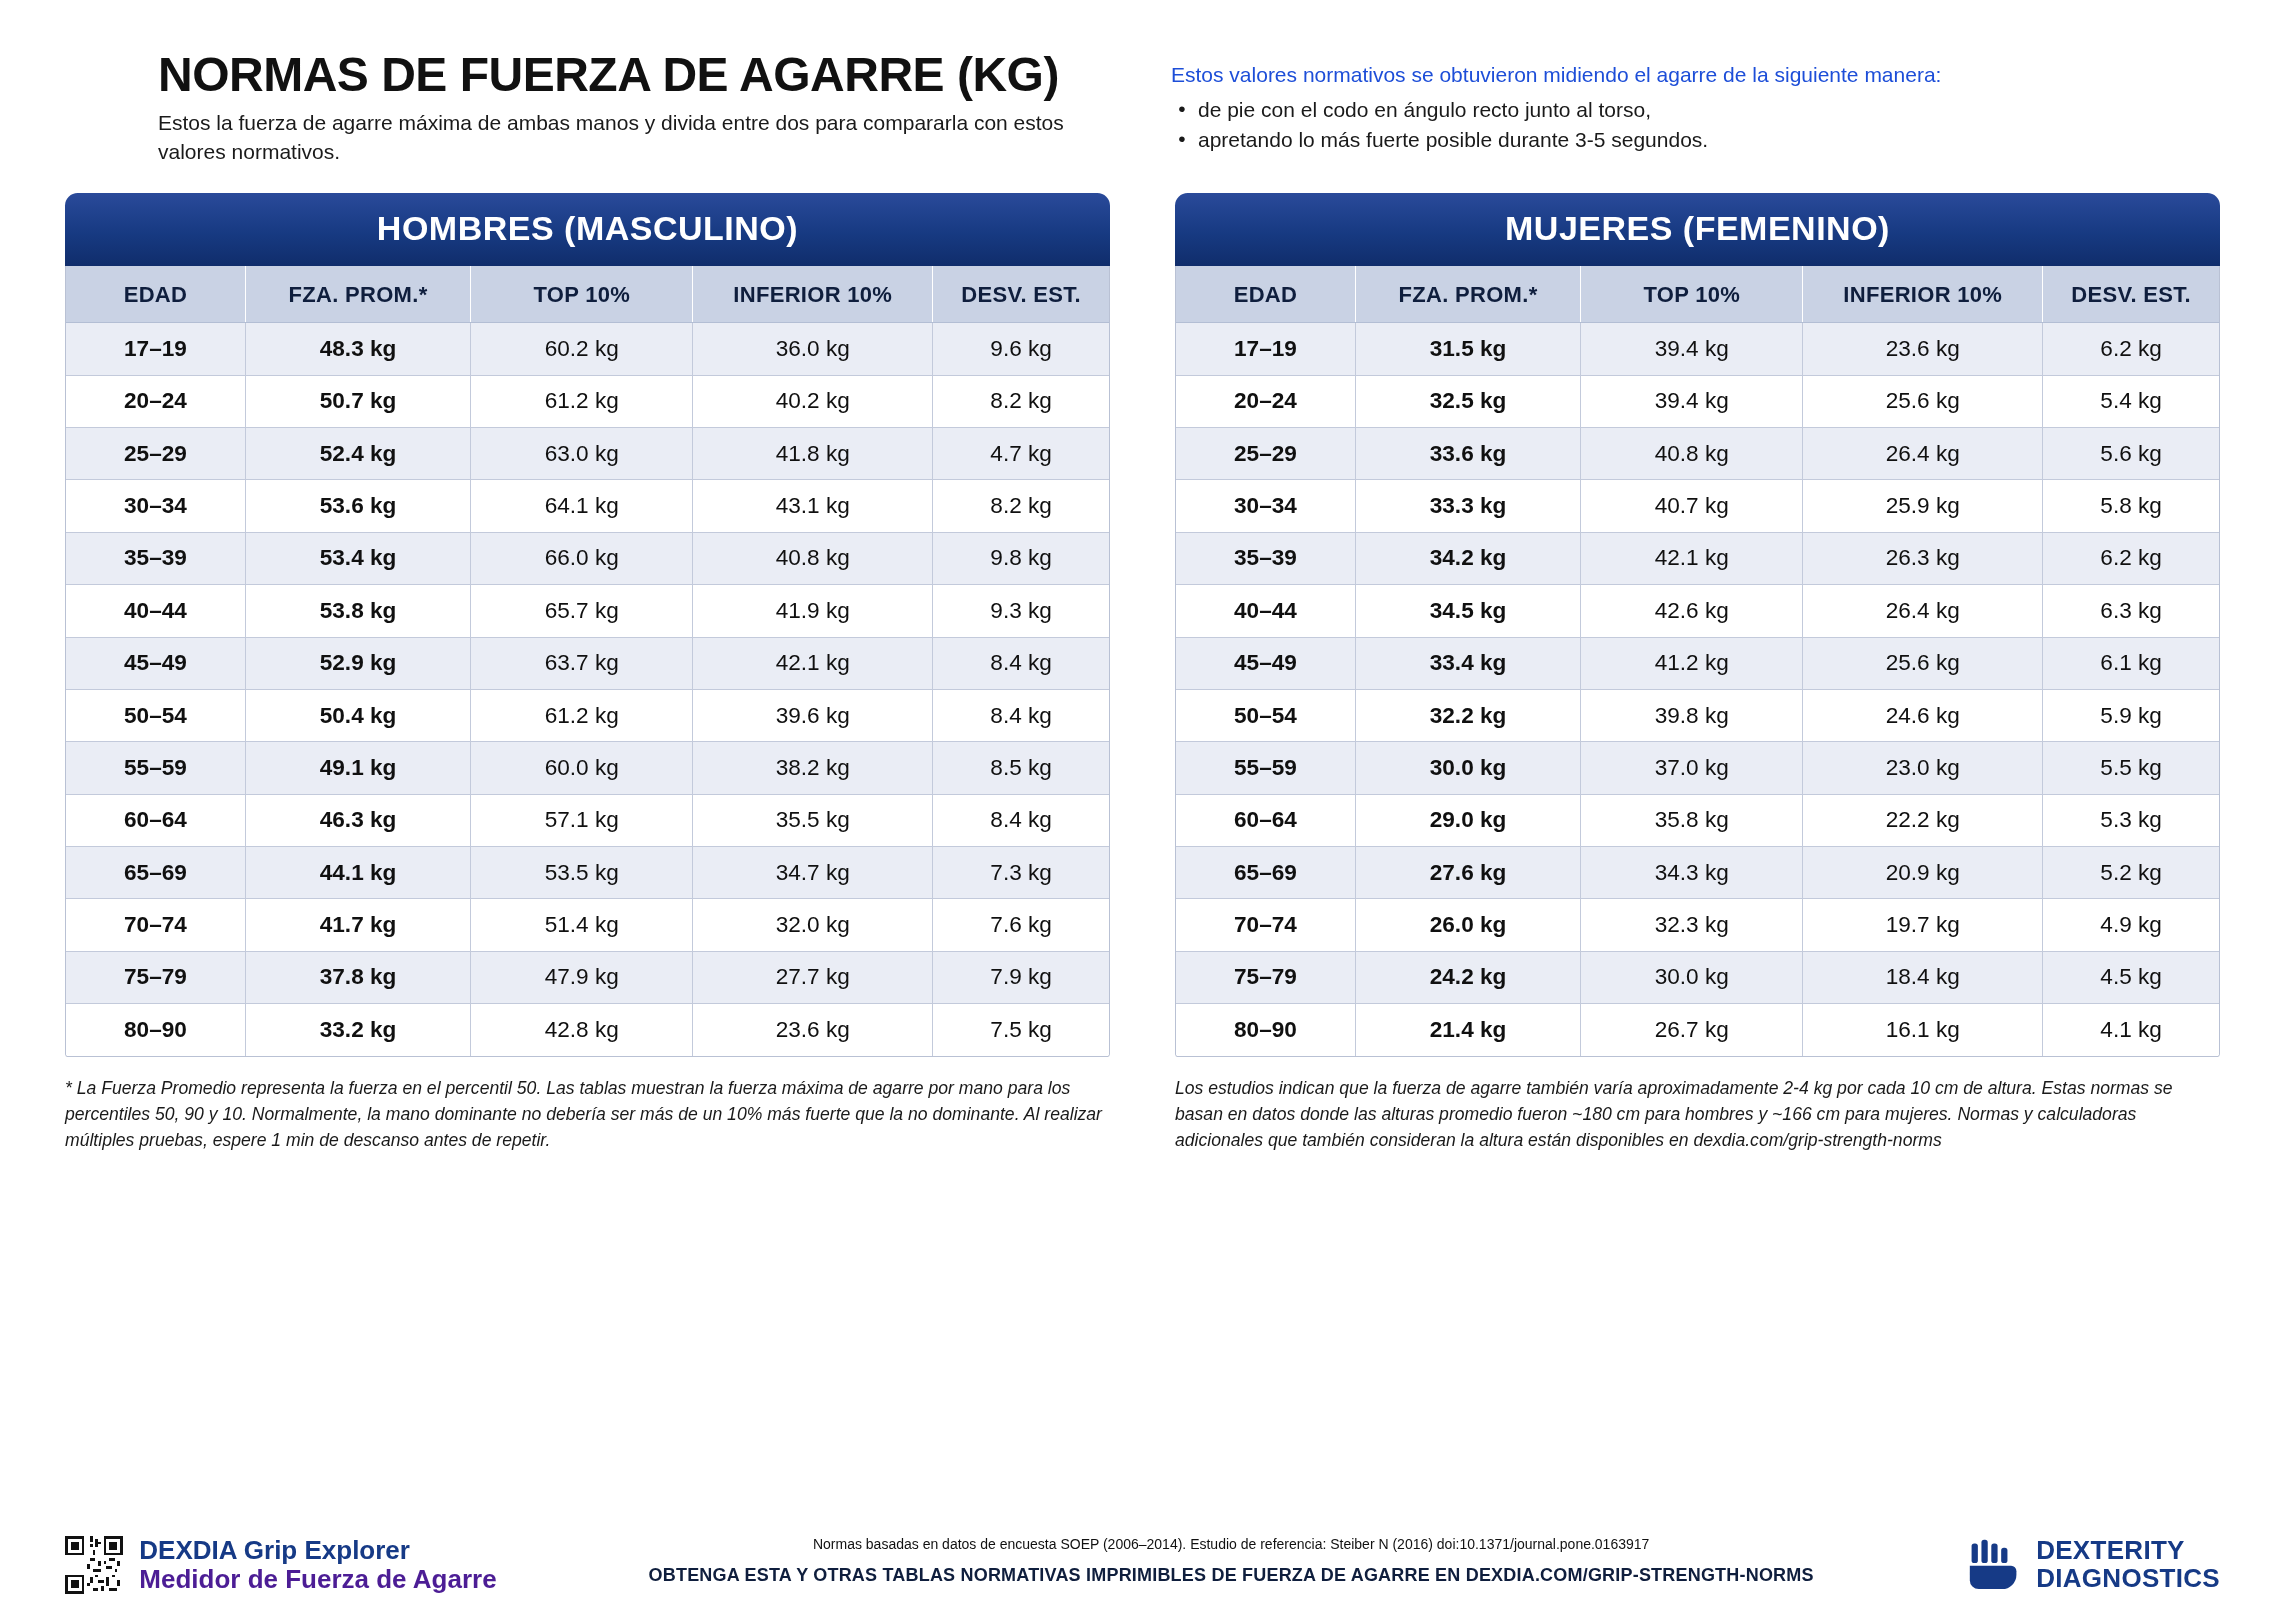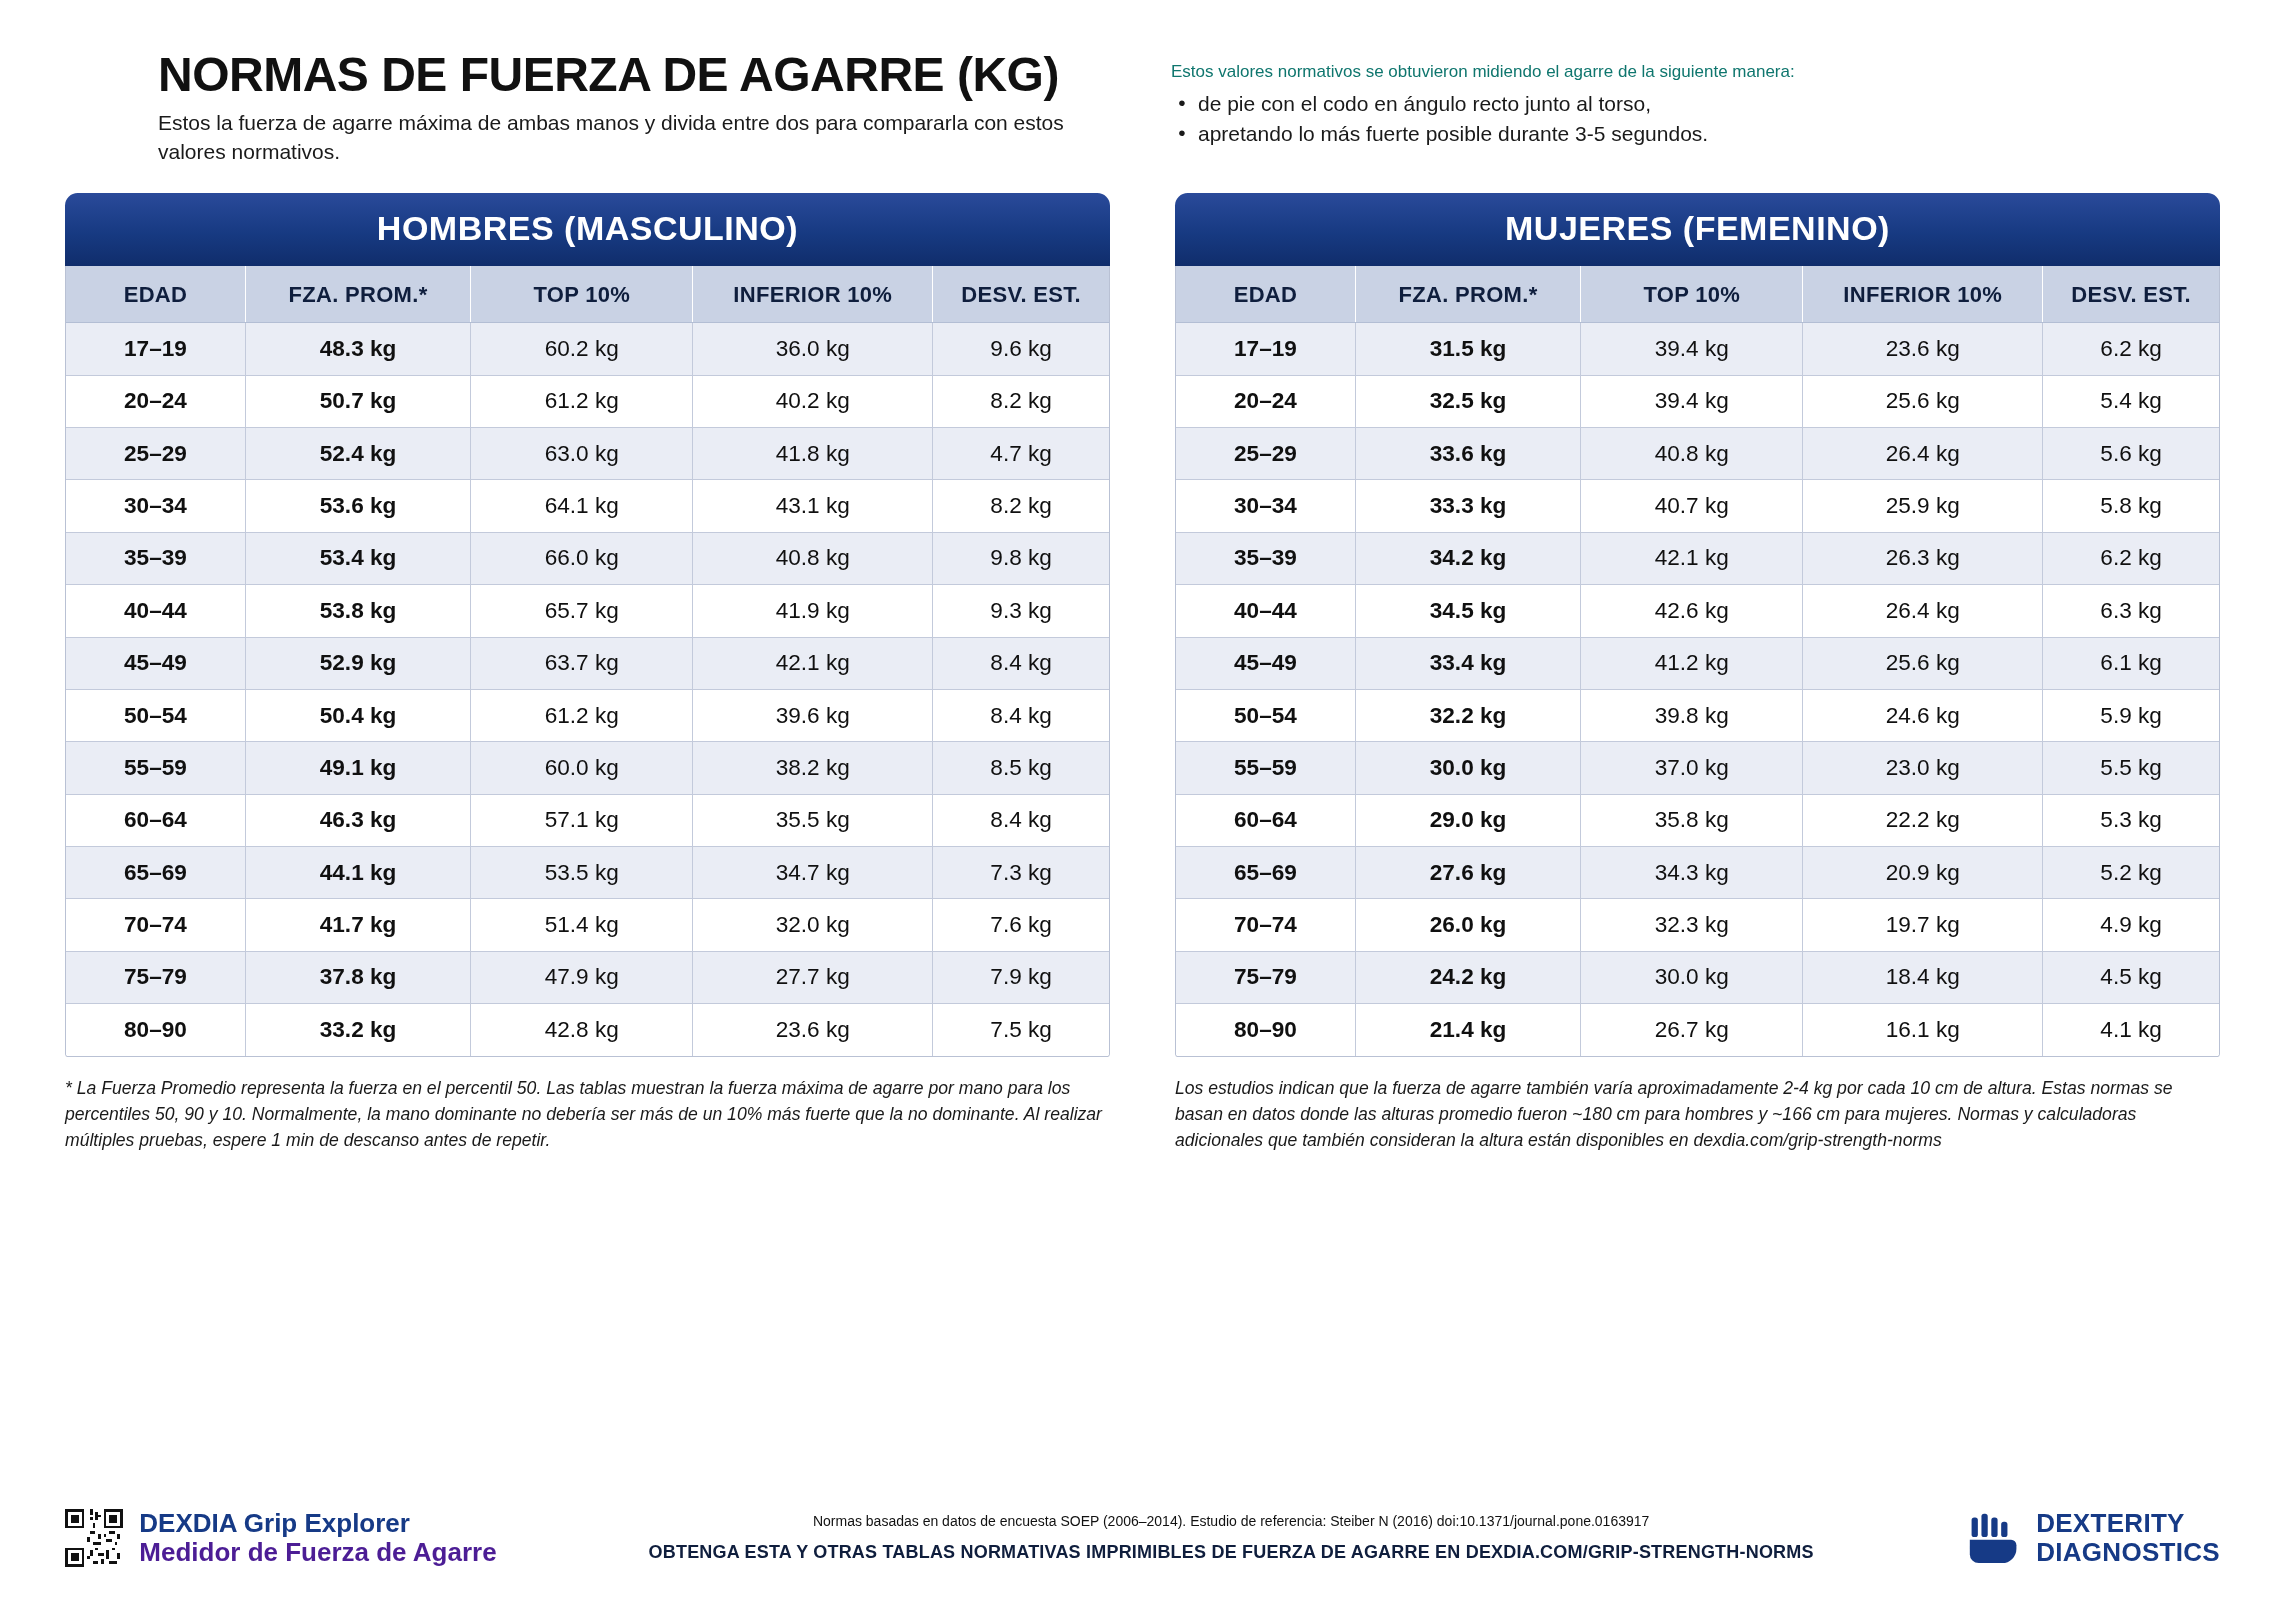--- a/index.html
+++ b/index.html
@@ -45,22 +45,22 @@
     line-height: 1.35;
     color: #1a1a1a;
     margin: 0;
     max-width: 959px;
   }
   .header-right {
     width: 1049px;
     padding-top: 11px;
   }
   .method-intro {
-    font-size: 17px;
-    color: #0f766e;
+    font-size: 21px;
+    color: #1d4ed8;
     margin: 0 0 5.4px 0;
     line-height: 1.35;
   }
   .method-list {
     margin: 0;
     padding: 0;
     list-style: none;
   }
   .method-list li {
     font-size: 21px;
@@ -154,23 +154,23 @@
     font-style: italic;
     line-height: 1.5;
     color: #1a1a1a;
   }
 
   
   .bottom {
     position: absolute;
     left: 65px;
     right: 65px;
-    bottom: 48px;
+    bottom: 21px;
     display: flex;
-    align-items: center;
+    align-items: flex-start;
     justify-content: space-between;
   }
   .brand-left {
     display: flex;
     align-items: center;
     gap: 16.3px;
   }
   .qr {
     width: 58px;
     height: 58px;

